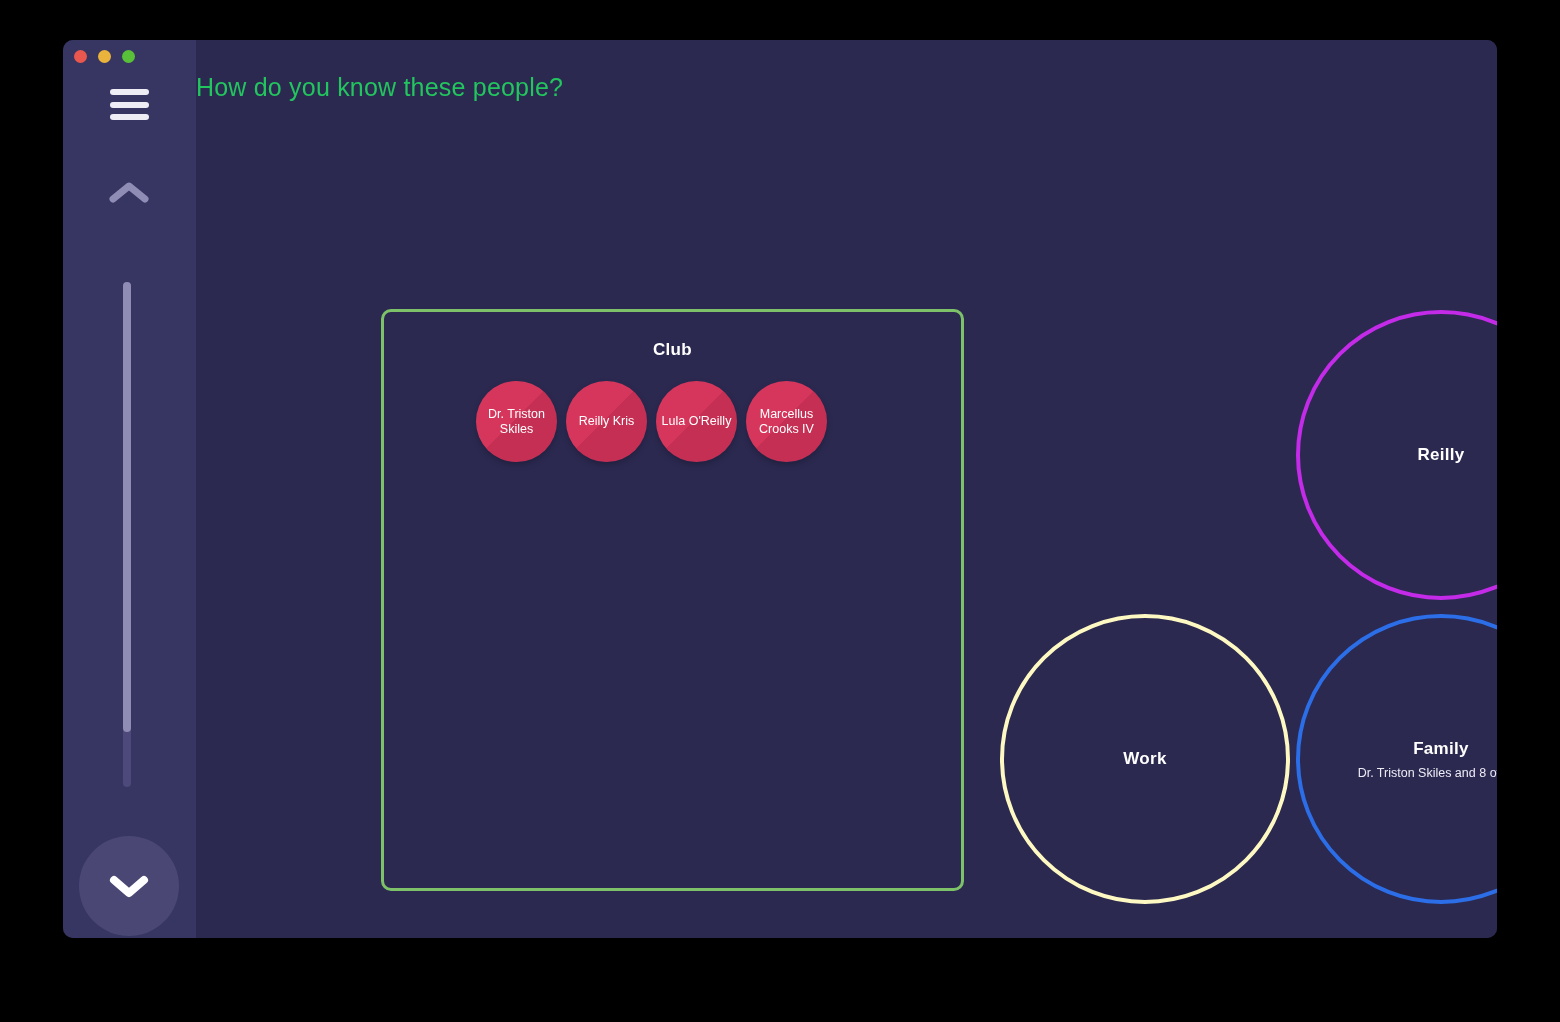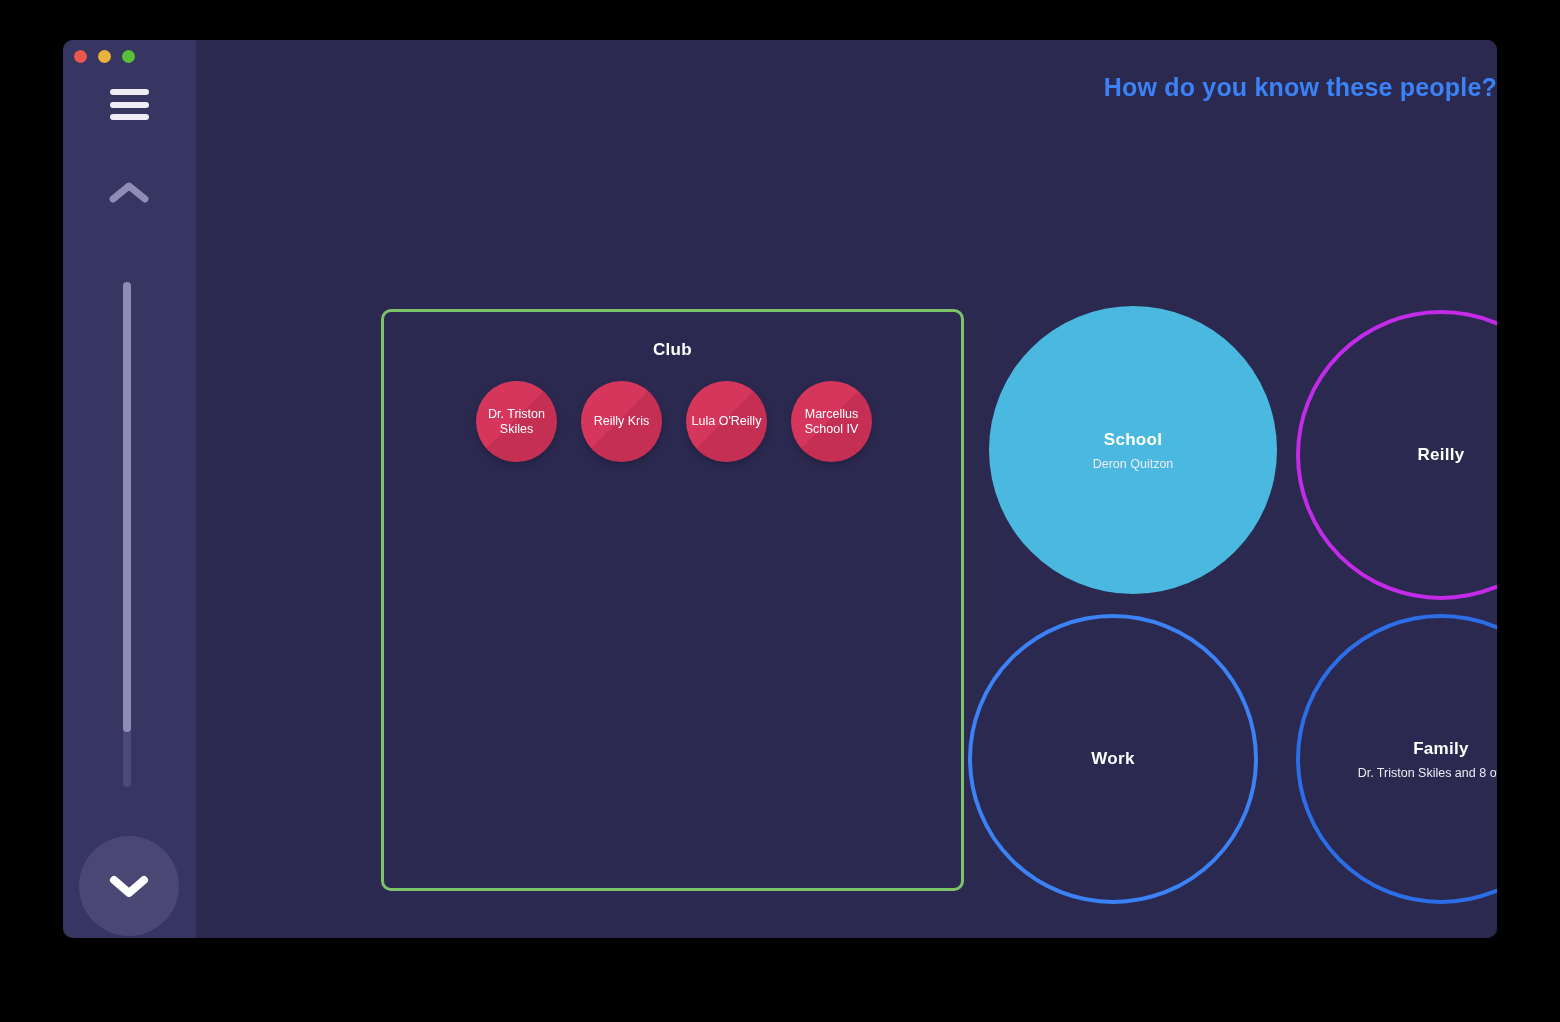--- a/index.html
+++ b/index.html
@@ -97,24 +97,24 @@
   
   .main {
     position: relative;
     flex: 1 1 auto;
     height: 100%;
     background: #2B2950;
   }
   .page-title {
     position: absolute;
     top: 33px; left: 0; right: 0;
-    text-align: right;
-    color: #3b82f6;
+    text-align: left;
+    color: #22c55e;
     font-size: 25px;
-    font-weight: 700;
+    font-weight: 400;
     letter-spacing: 0.2px;
   }
 
   
   .group-box {
     position: absolute;
     left: 185px; top: 269px;
     width: 583px; height: 582px;
     border: 3px solid #7DC268;
     border-radius: 10px;
@@ -125,21 +125,21 @@
     text-align: center;
     color: #FFFFFF;
     font-size: 17px;
     font-weight: bold;
     letter-spacing: 0.3px;
   }
   .person-row {
     position: absolute;
     top: 69px; left: 92px;
     display: flex;
-    gap: 24px;
+    gap: 9px;
     align-items: flex-end;
   }
   .person-chip {
     width: 81px; height: 81px;
     border-radius: 50%;
     background: linear-gradient(135deg, #D6365C 0%, #D6365C 48%, #C52F54 48%, #C52F54 100%);
     box-shadow: 0 3px 6px rgba(0,0,0,0.22);
     display: flex;
     align-items: center;
     justify-content: center;
@@ -181,23 +181,23 @@
     left: 793px; top: 266px;
     width: 288px; height: 288px;
     background: #4BB8DF;
   }
   .circle-family {
     left: 1100px; top: 270px;
     width: 290px; height: 290px;
     border: 4px solid #C32BE8;
   }
   .circle-work {
-    left: 772px; top: 574px;
+    left: 804px; top: 574px;
     width: 290px; height: 290px;
-    border: 4px solid #3b82f6;
+    border: 4px solid #fef9c3;
   }
   .circle-other {
     left: 1100px; top: 574px;
     width: 290px; height: 290px;
     border: 4px solid #2B6EE8;
   }
 </style>
 </head>
 <body>
 
@@ -246,29 +246,25 @@
         <div class="person-chip">
           <span>Dr. Triston Skiles</span>
         </div>
         <div class="person-chip">
           <span>Reilly Kris</span>
         </div>
         <div class="person-chip">
           <span>Lula O'Reilly</span>
         </div>
         <div class="person-chip">
-          <span>Marcellus School IV</span>
+          <span>Marcellus Crooks IV</span>
         </div>
       </div>
     </section>
 
-    <div class="circle circle-school">
-      <div class="c-title">School</div>
-      <div class="c-sub">Deron Quitzon</div>
-    </div>
 
     <div class="circle circle-family">
       <div class="c-title">Reilly</div>
 
     </div>
 
     <div class="circle circle-work">
       <div class="c-title">Work</div>
 
     </div>

